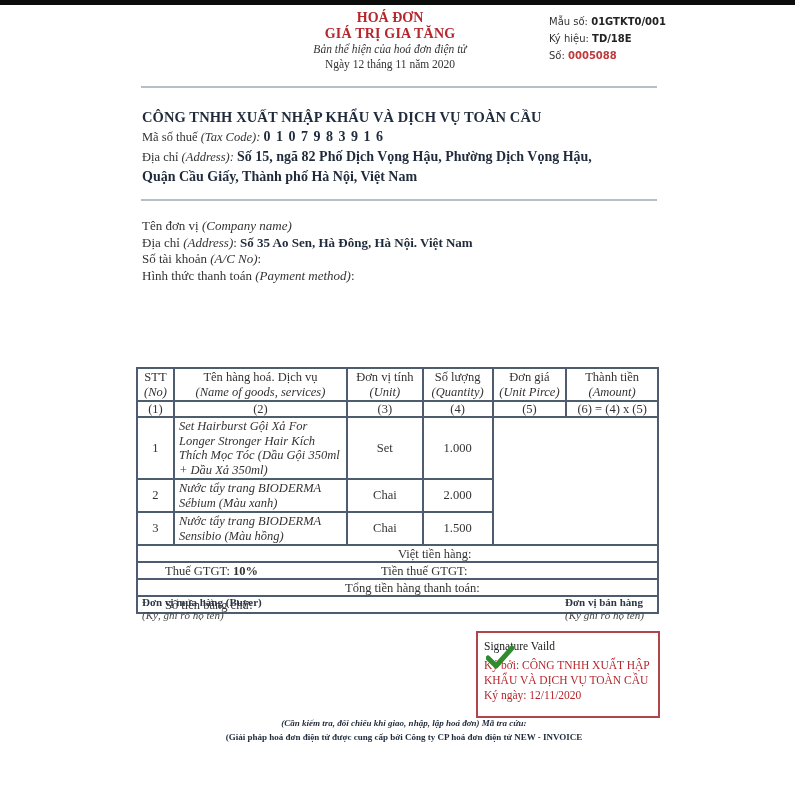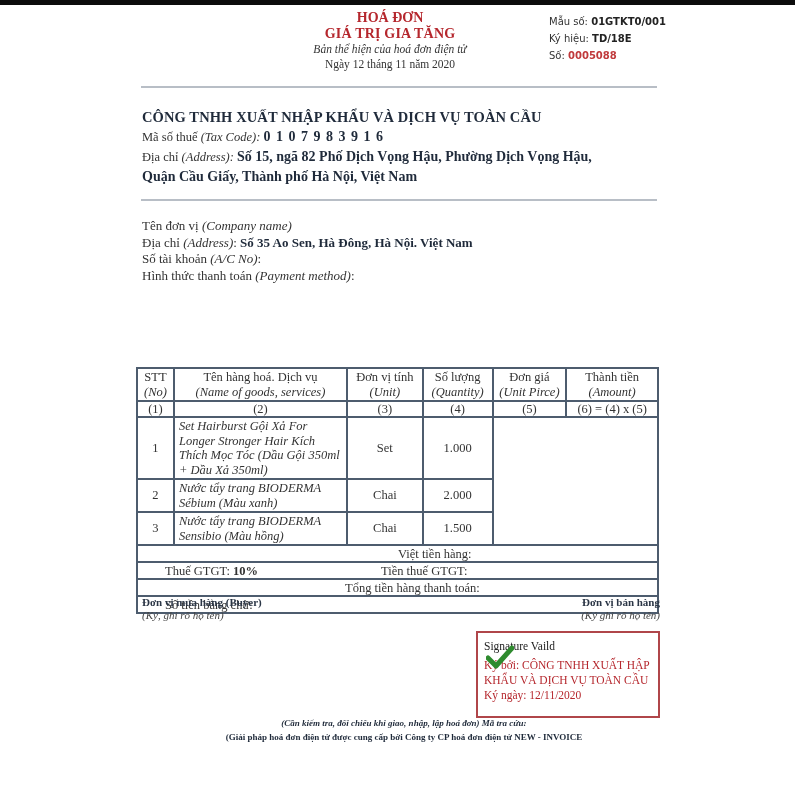--- a/index.html
+++ b/index.html
@@ -35,21 +35,21 @@
   table.inv .hd i { font-style: italic; }
   table.inv .num td { text-align: center; height: 16px; line-height: 13px; }
   table.inv .item td { vertical-align: middle; }
   table.inv .c { text-align: center; }
   table.inv .name { line-height: 14.5px; padding-left: 4px; font-style: italic; }
   table.inv .sum td { height: 17px; line-height: 14px; padding-left: 27px; }
 
   .sig-left { left: 142px; top: 596px; font-size: 11px; line-height: 13px; }
   .sig-left b, .sig-right b { color: #2b3646; font-weight: bold; }
   .sig-left i, .sig-right i { font-style: italic; color: #444; }
-  .sig-right { left: 565px; top: 596px; width: 95px; text-align: right; font-size: 11px; line-height: 13px; }
+  .sig-right { left: 565px; top: 596px; width: 95px; text-align: left; font-size: 11px; line-height: 13px; }
 
   .sigbox { left: 476px; top: 631px; width: 184px; height: 87px; border: 2px solid #b0464a; padding: 5px 0 0 6px; }
   .sigbox .sv { font-size: 11.5px; color: #222; line-height: 16px; }
   .sigbox .red { color: #b5272d; font-size: 11.5px; line-height: 15px; }
   .check { position: absolute; left: 8px; top: 12px; width: 28px; height: 24px; }
 
   .footer { left: 184px; top: 716px; width: 440px; text-align: center; font-size: 9px; line-height: 14px; color: #1f2a3a; font-weight: bold; }
   .footer .f1 { font-style: italic; }
 </style>
 </head>

